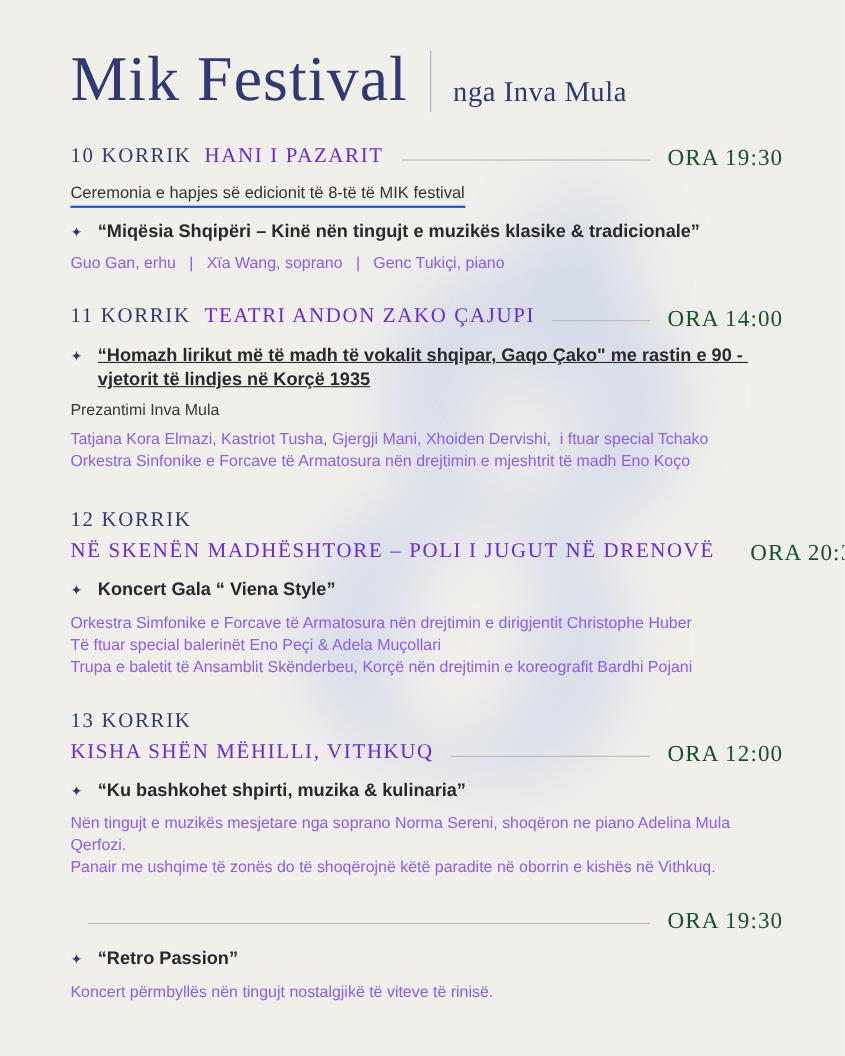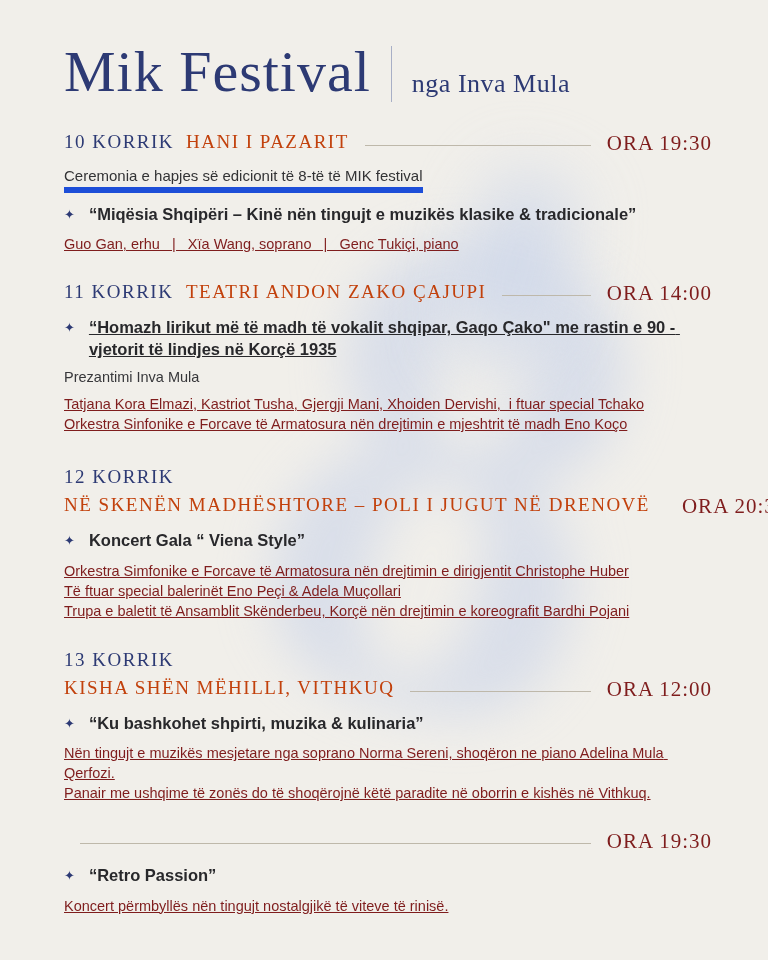--- a/index.html
+++ b/index.html
@@ -12,30 +12,30 @@
   .header{padding:42px 58px 0 64px;display:flex;gap:20px;}
   .title{font:400 58px/1.05 "Liberation Serif",serif;color:#2d3a74;margin:0;letter-spacing:1px;}
   .vdiv{width:1px;height:56px;background:#a8afc6;margin-top:4px;}
   .subtitle{font:400 26px/1 "Liberation Serif",serif;color:#2d3a74;align-self:flex-end;padding-bottom:6px;letter-spacing:.5px;}
 
   .events{margin:28px 56px 0 64px;}
   .head{display:flex;align-items:flex-start;}
   .date{font:400 19px "Liberation Serif",serif;color:#2d3a74;letter-spacing:1.5px;}
   .head .date{min-width:122px;}
   .daterow .date{min-width:0;}
-  .venue{font:400 19px "Liberation Serif",serif;color:#c2410c;letter-spacing:1.5px;white-space:nowrap;}
+  .venue{font:400 19px "Liberation Serif",serif;color:#6d28d9;letter-spacing:1.5px;white-space:nowrap;}
   .fill{flex:1;height:1px;background:#beb8aa;margin:0 16px;align-self:center;transform:translateY(2px);}
-  .time{font:400 21px "Liberation Serif",serif;color:#7f1d1d;letter-spacing:1px;white-space:nowrap;}
+  .time{font:400 21px "Liberation Serif",serif;color:#14532d;letter-spacing:1px;white-space:nowrap;}
 
-  .note{display:inline-block;margin-top:11px;font:400 15px "Liberation Sans",sans-serif;color:#333335;border-bottom:6px solid #1d4ed8;padding-bottom:3px;}
+  .note{display:inline-block;margin-top:11px;font:400 15px "Liberation Sans",sans-serif;color:#333335;border-bottom:2px solid #1d4ed8;padding-bottom:3px;}
   .bullet{display:flex;gap:14px;margin-top:11px;align-items:flex-start;}
   .star{color:#2d3a74;font-size:13px;line-height:21px;flex:0 0 auto;}
   .btitle{font:700 16.5px/1.3 "Liberation Sans",sans-serif;color:#28282b;white-space:pre-wrap;}
   .blines{margin-top:9px;}
-  .bline{font:400 14.5px/1.38 "Liberation Sans",sans-serif;color:#7f1d1d;white-space:pre-wrap;text-decoration:underline;}
+  .bline{font:400 14.5px/1.38 "Liberation Sans",sans-serif;color:#8b5cf6;white-space:pre-wrap;}
   .presenter{margin-top:9px;font:400 14.5px "Liberation Sans",sans-serif;color:#37373a;}
   .daterow{margin-bottom:6px;}
 
   .e2{margin-top:27px;}
   .e2 .btitle{max-width:592px;text-decoration:underline;}
   .e3{margin-top:32px;}
   .e4{margin-top:28px;}
   .e5{margin-top:26px;}
 </style>
 </head>

